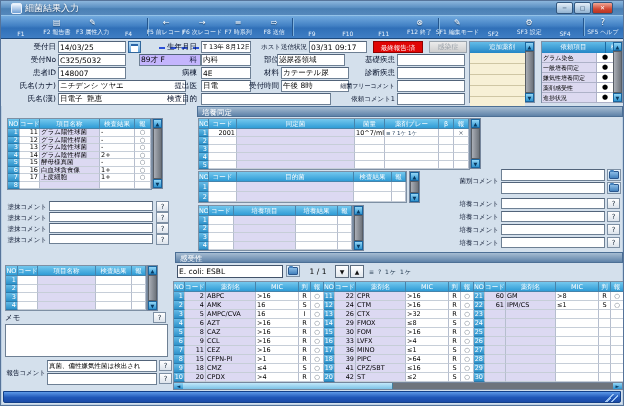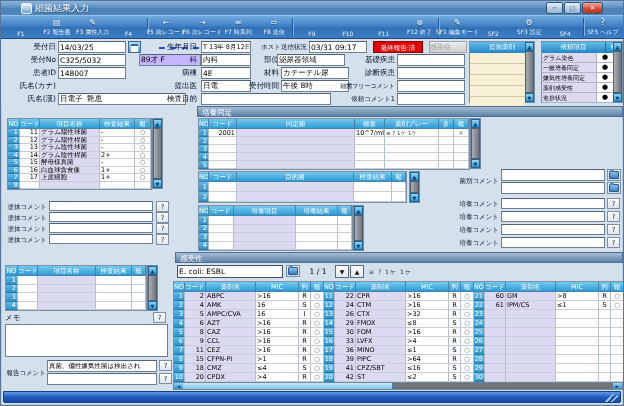--- a/index.html
+++ b/index.html
@@ -1,36 +1,36 @@
 <!DOCTYPE html>
 <html><head>
 <meta charset="utf-8">
 <style>
   html,body{margin:0;padding:0;background:#fff;font-family:"DejaVu Sans",sans-serif;}
   #win{position:relative;width:624px;height:406px;background:#d4e0ec;border:1px solid #56749a;box-shadow:inset 0 0 0 1px #bccfe2;overflow:hidden;box-sizing:border-box;}
   
-  .titlebar{position:absolute;left:0;top:0;right:0;height:14px;background:linear-gradient(#8cb6dc,#5e92c4 45%,#4a80b4 55%,#5588bc);display:flex;align-items:center;padding:0 20px;gap:3px;}
+  .titlebar{position:absolute;left:0;top:0;right:0;height:14px;background:linear-gradient(#8cb6dc,#5e92c4 45%,#4a80b4 55%,#5588bc);display:flex;align-items:center;padding:0 10px;gap:3px;}
   .app-icon{width:9px;height:9px;background:linear-gradient(#f4f8ff,#6f9fd4);border:1px solid #e8f0fa;border-radius:2px;flex:none;}
   .title{color:#fff;font-size:9px;line-height:14px;text-shadow:0 1px 2px #27415e;flex:1;white-space:nowrap;overflow:hidden;}
   .winbtns{display:flex;gap:1px;flex:none;}
   .wb{width:15px;height:10px;border:1px solid #33577e;border-radius:2px;background:linear-gradient(#e4eef8,#93b4d2);font-size:6px;line-height:9px;text-align:center;color:#1c3a58;}
   .wb.close{width:19px;background:linear-gradient(#f2a896,#cf4733 60%,#b93621);color:#fff;}
   
   .toolbar{position:absolute;left:0;top:14px;right:0;height:24px;background:linear-gradient(#72aade,#4180c4 45%,#3070b8 55%,#3f7ec4);border-top:1px solid #93c2e8;border-bottom:1px solid #1d4a7e;display:flex;align-items:stretch;padding:0 2px;box-sizing:border-box;}
   .tb{flex:1;display:flex;flex-direction:column;align-items:center;justify-content:flex-end;padding-bottom:1px;min-width:0;}
   .tbi{height:10px;font-size:8px;line-height:10px;color:#fff;text-shadow:0 1px 1px #1c4066;}
   .tblb{font-size:6px;color:#eaf3fc;white-space:nowrap;}
   .tbsep{width:1px;background:#24568e;border-right:1px solid #7fb2de;margin:2px 0;flex:none;}
   
   .patient{position:absolute;left:0;top:38px;width:624px;height:67px;background:#d4e0ec;}
   .lbl{position:absolute;font-size:7.5px;line-height:12px;text-align:right;color:#05102a;white-space:nowrap;overflow:hidden;}
   .inp{position:absolute;height:12px;border:1px solid #6e8094;border-top-color:#52647a;background:#fff;font-family:inherit;font-size:7.5px;line-height:10px;padding:0 1px;box-sizing:border-box;overflow:hidden;white-space:nowrap;}
   .inp.gray{background:#c4b5fd;}
   .badge{position:absolute;background:#e00505;color:#fff;font-size:6.5px;line-height:12px;height:12px;text-align:center;border:1px solid #8e0000;box-sizing:border-box;overflow:hidden;white-space:nowrap;}
-  .graybtn{position:absolute;height:12px;background:linear-gradient(#ececec,#cfcfcf);border:1px solid #9aa4ae;color:#98a0a8;font-size:7px;line-height:11px;box-sizing:border-box;}
+  .graybtn{position:absolute;height:12px;background:linear-gradient(#ececec,#cfcfcf);border:1px solid #9aa4ae;color:#98a0a8;font-size:7px;line-height:11px;text-align:center;box-sizing:border-box;}
   .calbtn{position:absolute;width:13px;height:12px;background:linear-gradient(#bfe0f4,#5fa0d8);border:1px solid #31679c;box-sizing:border-box;}
   .calbtn i{display:block;margin:2px auto 0;width:7px;height:6px;background:#fff;border-top:2px solid #2b66a8;}
   .dashlink{position:absolute;height:0;border-top:2px dashed #2b50d8;}
   
   .panel{position:absolute;border:1px solid #7e90a6;background:#fff;box-sizing:border-box;}
   .panel-h{height:11px;background:linear-gradient(#62bce8,#2486c6);color:#fff;font-size:6.5px;line-height:11px;text-align:center;white-space:nowrap;overflow:hidden;display:flex;}
   .panel-h .ph-t{flex:1;}
   .panel-h .ph-c{width:16px;border-left:1px solid #1c6aa2;}
   .drug-row{height:10px;background:#f7f0d6;border-bottom:1px solid #cfc6a4;}
   .req-row{display:flex;height:10px;}
@@ -168,20 +168,21 @@
     <span class="dashlink" style="left:158px;top:8px;width:40px"></span>
 
     <span class="lbl" style="left:2px;top:15px;width:53px">受付No</span>
     <input class="inp" style="left: 57px; top: 15px; width: 68px;" value="C325/5032">
     <span class="inp gray" style="left:138px;top:15px;width:62px">89才 F</span>
 
     <span class="lbl" style="left:2px;top:28px;width:53px">患者ID</span>
     <input class="inp" style="left: 57px; top: 28px; width: 68px;" value="148007">
 
     <span class="lbl" style="left:2px;top:41px;width:53px">氏名(カナ)</span>
+    <input class="inp" style="left: 57px; top: 41px; width: 128px;" value="ニチデンシ ツヤエ">
 
     <span class="lbl" style="left:2px;top:54px;width:53px">氏名(漢)</span>
     <input class="inp" style="left: 57px; top: 54px; width: 128px;" value="日電子  艶恵">
 
     <span class="lbl" style="left:146px;top:2px;width:50px">生年月日</span>
     <input class="inp" style="left: 200px; top: 2px; width: 50px; font-size: 6.5px;" value="T 13年 8月12日">
     <span class="lbl" style="left:146px;top:15px;width:50px">科</span>
     <input class="inp" style="left: 200px; top: 15px; width: 50px;" value="内科">
     <span class="lbl" style="left:146px;top:28px;width:50px">病棟</span>
     <input class="inp" style="left: 200px; top: 28px; width: 50px;" value="4E">

